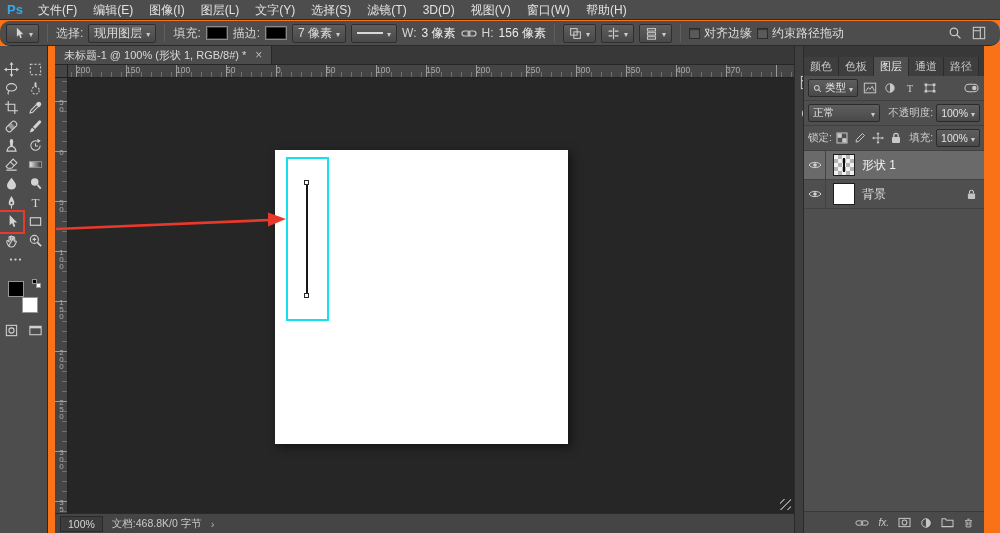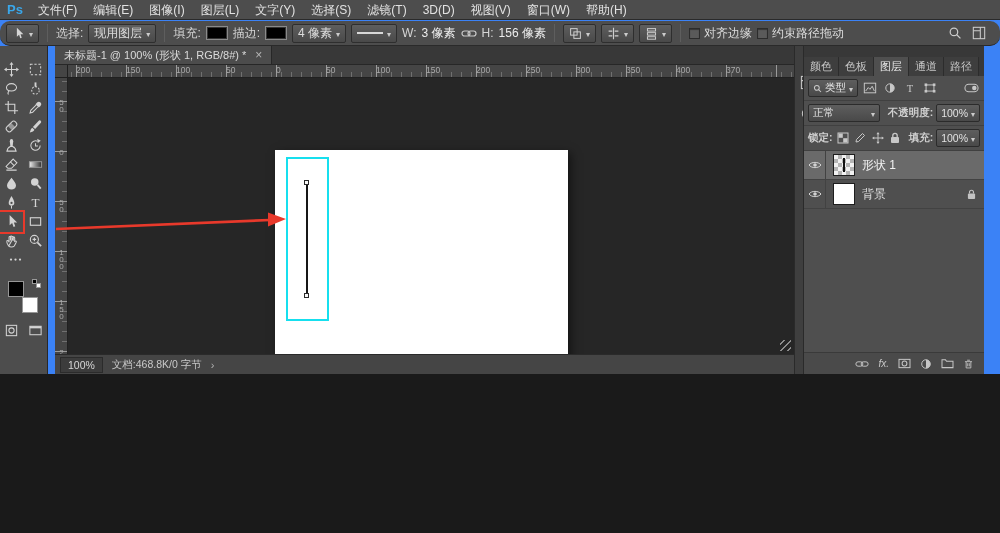--- a/index.html
+++ b/index.html
@@ -1,18 +1,18 @@
 <!DOCTYPE html>
 <html><head>
 <meta charset="utf-8">
 <style>
   * { margin:0; padding:0; box-sizing:border-box; }
   html,body { background:#1a1a1a; }
   body { font-family:"Liberation Sans","DejaVu Sans",sans-serif; }
-  .app { position:relative; width:1000px; height:374px; background:#3b82f6; overflow:hidden;
+  .app { position:relative; width:1000px; height:533px; background:#f97316; overflow:hidden;
          font-family:"Liberation Sans","DejaVu Sans",sans-serif; color:#dcdcdc; }
 
   
   .menubar { position:absolute; left:0; top:0; right:0; height:20px; background:#4d4d4d;
              border-bottom:1px solid #2a2a2a; display:flex; align-items:center; z-index:6; }
   .ps-logo { width:30px; text-align:center; font-weight:bold; font-size:13px; color:#3aa7ea; }
   .menus { display:flex; align-items:center; height:100%; }
   .menu-item { padding:16px 8px; font-size:12px; color:#e2e2e2; line-height:20px; cursor:default; }
 
   
@@ -104,21 +104,21 @@
            border-left:1px solid #2a2a2a; display:flex; flex-direction:column; }
   .panel-spacer { height:11px; background:#383838; }
   .panel-tabs { display:flex; background:#383838; height:19px; }
   .ptab { padding:2px 6px; font-size:11px; color:#c4c4c4; background:#3e3e3e; border-right:1px solid #2c2c2c; line-height:15px; }
   .ptab.active { background:#4f4f4f; color:#e8e8e8; }
   .prow { display:flex; align-items:center; gap:3px; padding:3px 4px; border-bottom:1px solid #404040; font-size:10.5px; }
   .combo { display:flex; align-items:center; gap:3px; height:17px; padding:8px 4px;
     background:linear-gradient(#5e5e5e,#494949); border:1px solid #2b2b2b; border-radius:2px;
     font-size:10.5px; color:#e2e2e2; white-space:nowrap; }
   .picon { width:17px; height:17px; display:flex; align-items:center; justify-content:center; }
-  .plabel { color:#cfcfcf; white-space:nowrap;font-weight:bold; }
+  .plabel { color:#cfcfcf; white-space:nowrap; }
   .spacer { flex:1; }
 
   .layer-row { display:flex; align-items:center; height:29px; border-bottom:1px solid #424242; font-size:12px; color:#dcdcdc; }
   .layer-row.selected { background:#6a6a6a; color:#f2f2f2; }
   .eye-cell { width:22px; align-self:stretch; display:flex; align-items:center; justify-content:center; border-right:1px solid #424242; }
   .thumb { width:22px; height:22px; margin:0 7px; border:1px solid #1e1e1e; position:relative; background:#fff; }
   .thumb.checker { background:conic-gradient(#b4b4b4 0 25%, #f1f1f1 0 50%, #b4b4b4 0 75%, #f1f1f1 0); background-size:8px 8px; }
   .thumb.checker::after { content:""; position:absolute; left:50%; top:3px; bottom:3px; width:2px;
     background:#101010; transform:translateX(-50%); }
   .layer-lock { margin-left:auto; margin-right:8px; display:flex; }
@@ -168,21 +168,21 @@
     <div class="dropdown">
       <span>现用图层</span>
       <span class="caret"></span>
     </div>
     <div class="sep"></div>
     <span class="opt-label">填充:</span>
     <span class="swatch"></span>
     <span class="opt-label">描边:</span>
     <span class="swatch"></span>
     <div class="dropdown">
-      <span>4 像素</span>
+      <span>7 像素</span>
       <span class="caret"></span>
     </div>
     <div class="dropdown">
       <span class="line-sample"></span>
       <span class="caret"></span>
     </div>
     <span class="opt-label">W:</span>
     <span class="opt-value">3 像素</span>
     <span>
       <svg width="16" height="11" viewBox="0 0 16 11" stroke="#c9c9c9" fill="none" stroke-width="1.2">

